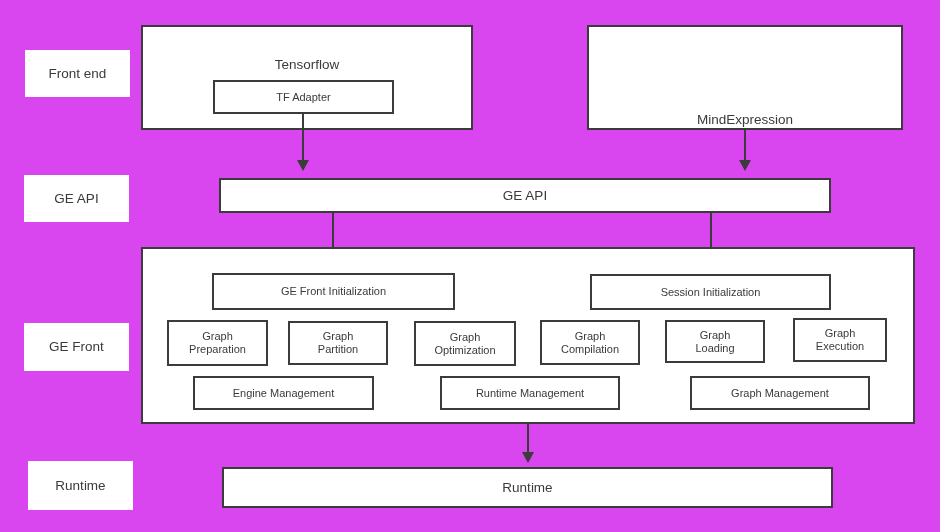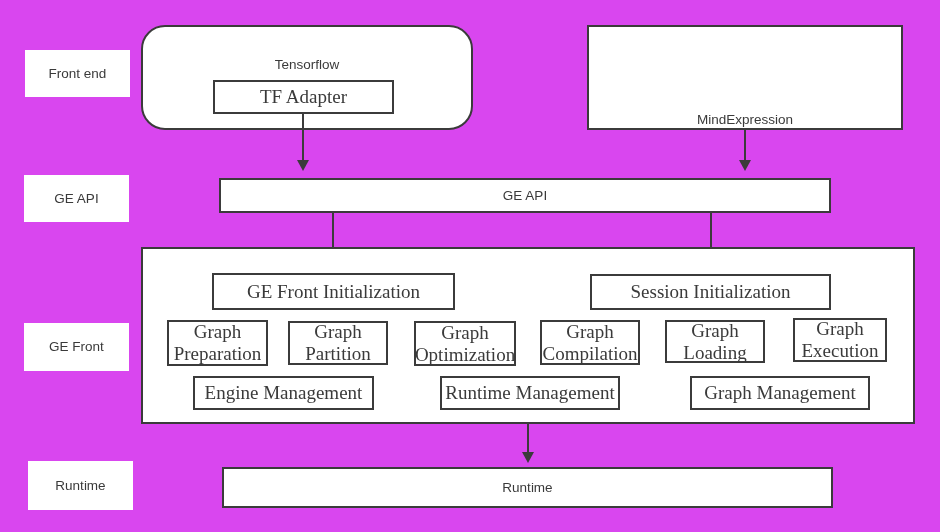--- a/index.html
+++ b/index.html
@@ -42,22 +42,21 @@
     margin-top: 30px;
     font-size: 13.5px;
     color: #3a3a3a;
   }
   .frame-outer.centered > .frame-title {
     margin-top: 0;
   }
   
   .node {
     border: 2px solid #3b3b3b;
-    font-size: 19px;
-    font-family: Liberation Serif, serif;
+    font-size: 11px;
   }
   .bar {
     border: 2px solid #3b3b3b;
     font-size: 13.5px;
   }
   
   .core-container {
     position: absolute;
     box-sizing: border-box;
     background: #ffffff;
@@ -84,21 +83,21 @@
 <div id="canvas">
 
   <div class="box layer-label" style="left:25px; top:50px; width:105px; height:47px;">Front end</div>
 
   <div class="box layer-label" style="left:24px; top:175px; width:105px; height:47px;">GE API</div>
 
   <div class="box layer-label" style="left:24px; top:323px; width:105px; height:48px;">GE Front</div>
 
   <div class="box layer-label" style="left:28px; top:461px; width:105px; height:49px;">Runtime</div>
 
-  <div class="box frame-outer" style="left:141px; top:25px; width:332px; height:105px;border-radius:24px;">
+  <div class="box frame-outer" style="left:141px; top:25px; width:332px; height:105px;">
     <span class="frame-title">Tensorflow</span>
   </div>
   <div class="box node" style="left:213px; top:80px; width:181px; height:34px;">TF Adapter</div>
 
   <div class="box frame-outer centered" style="left:587px; top:25px; width:316px; height:105px; align-items:flex-end;">
     <span class="frame-title">MindExpression</span>
   </div>
 
   <div class="conn" style="left:302px; top:114px; height:50px;"></div>
   <div class="arrowhead" style="left:297px; top:160px;"></div>

